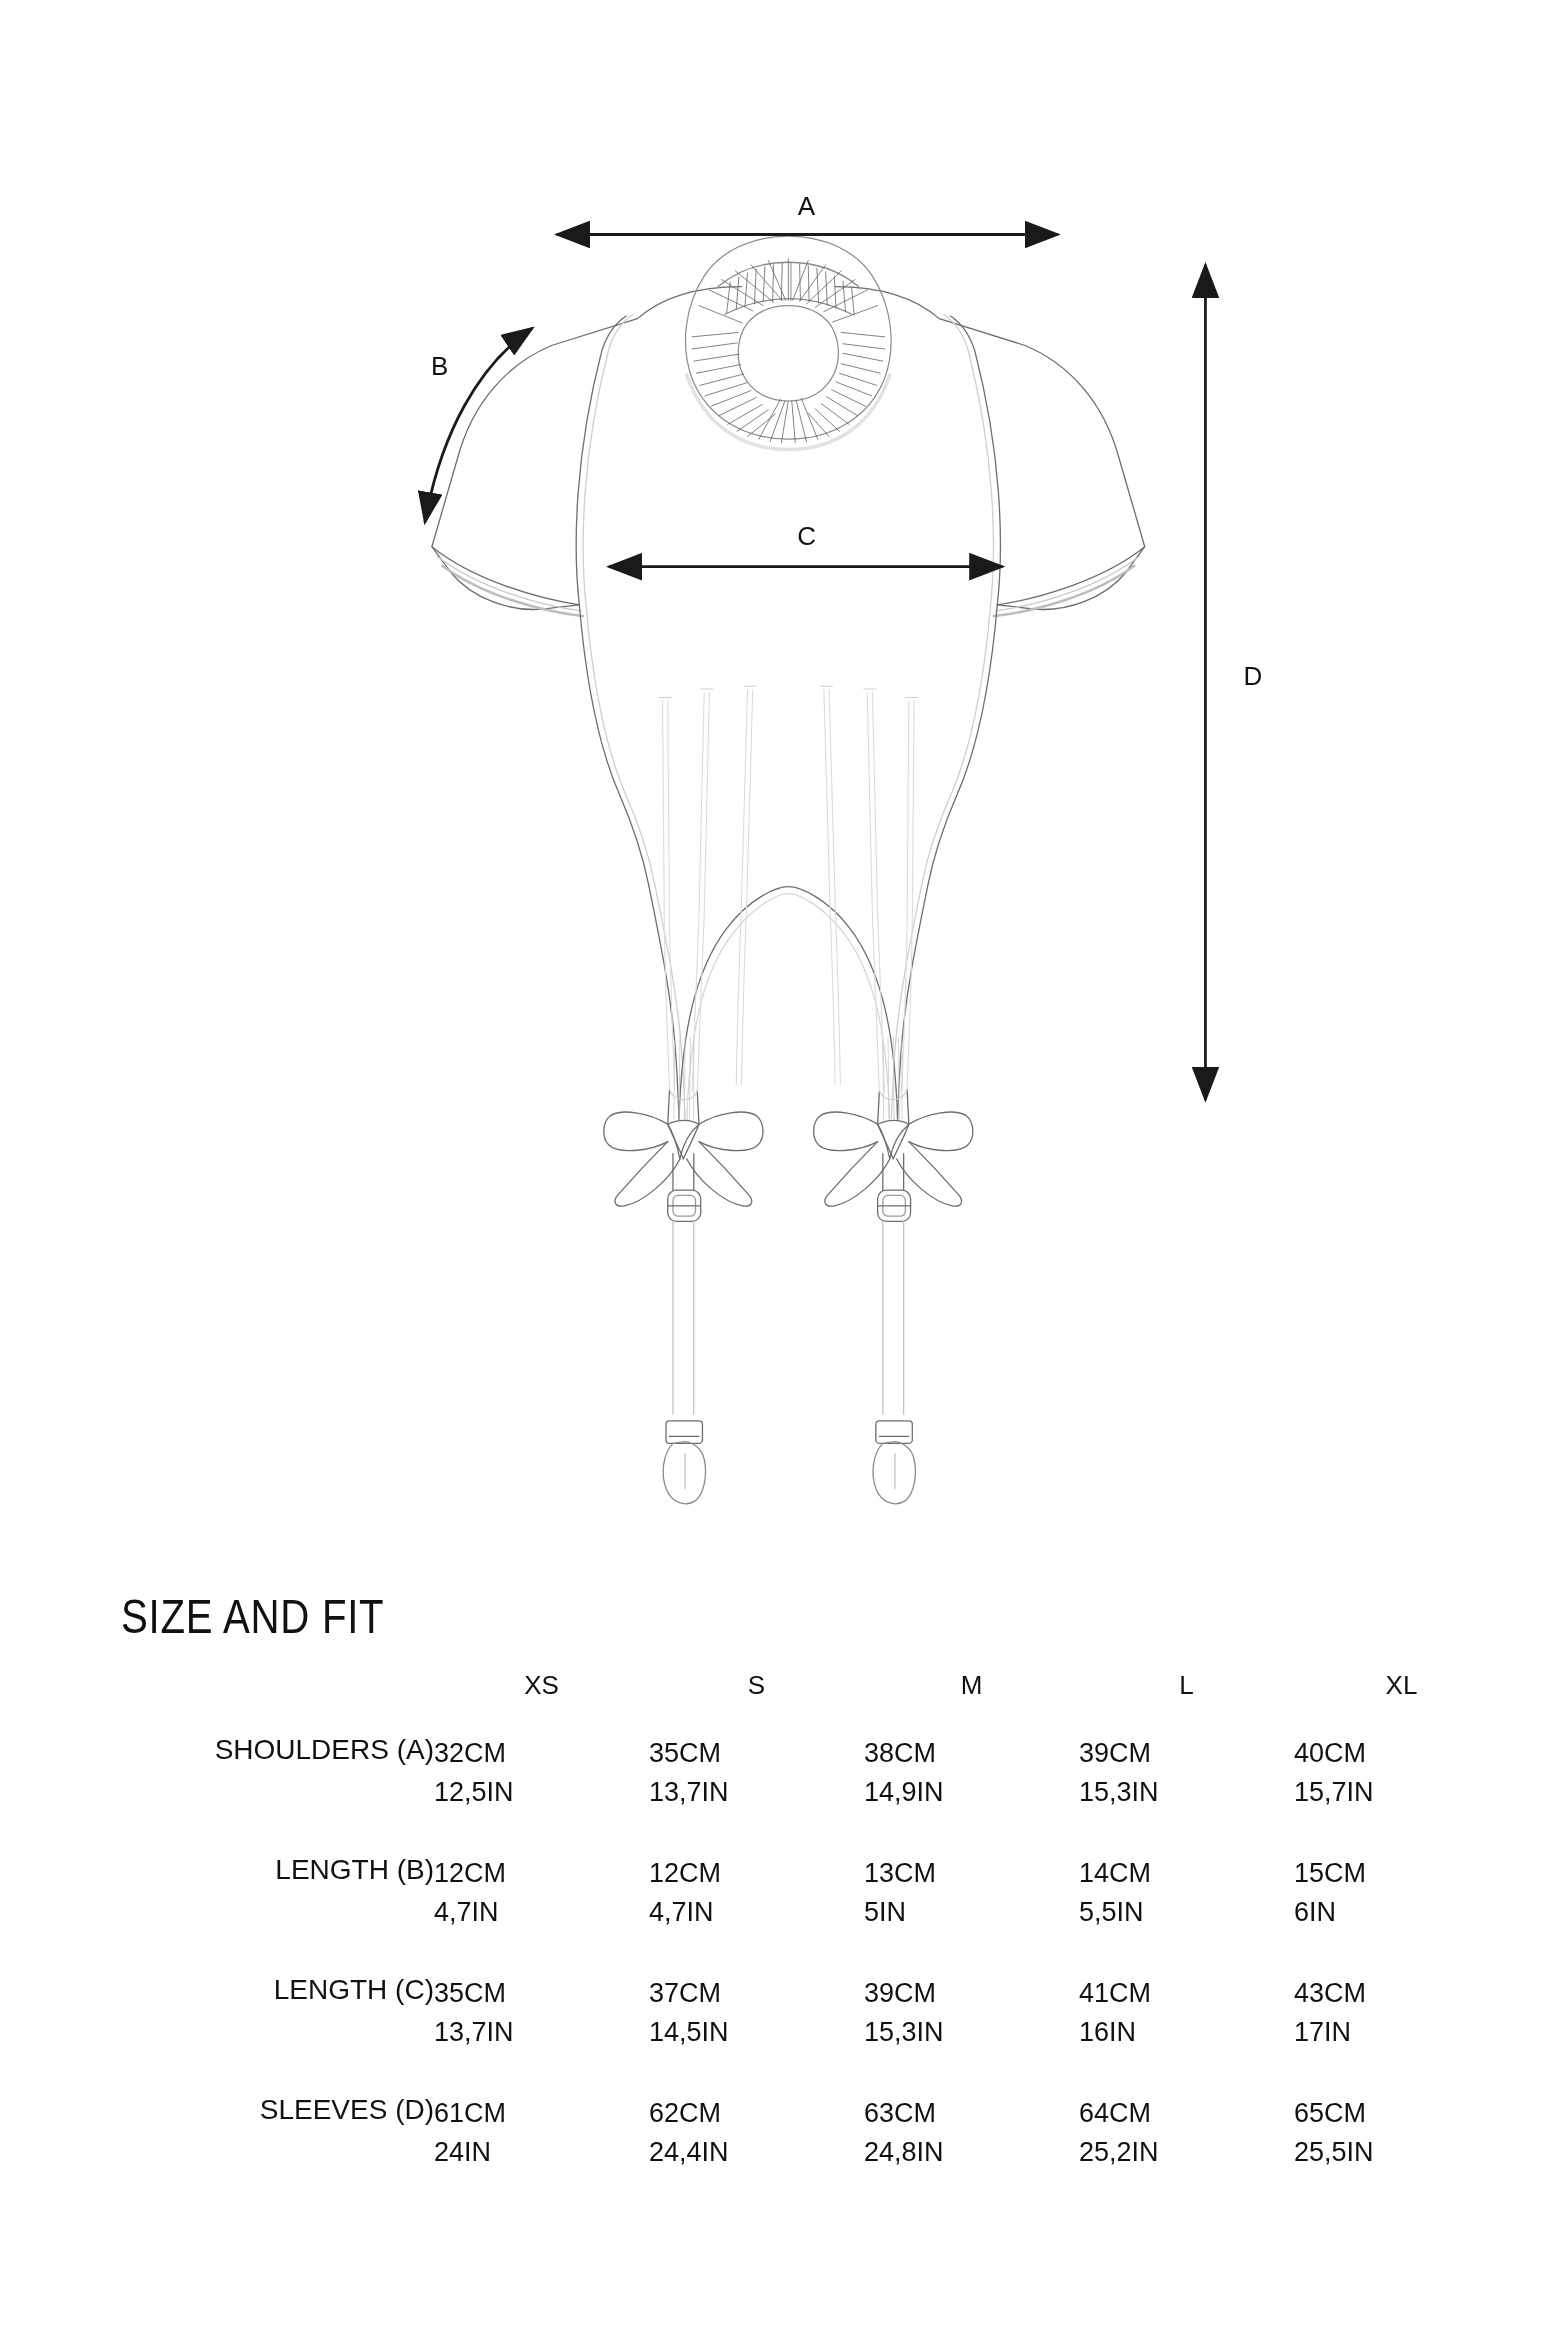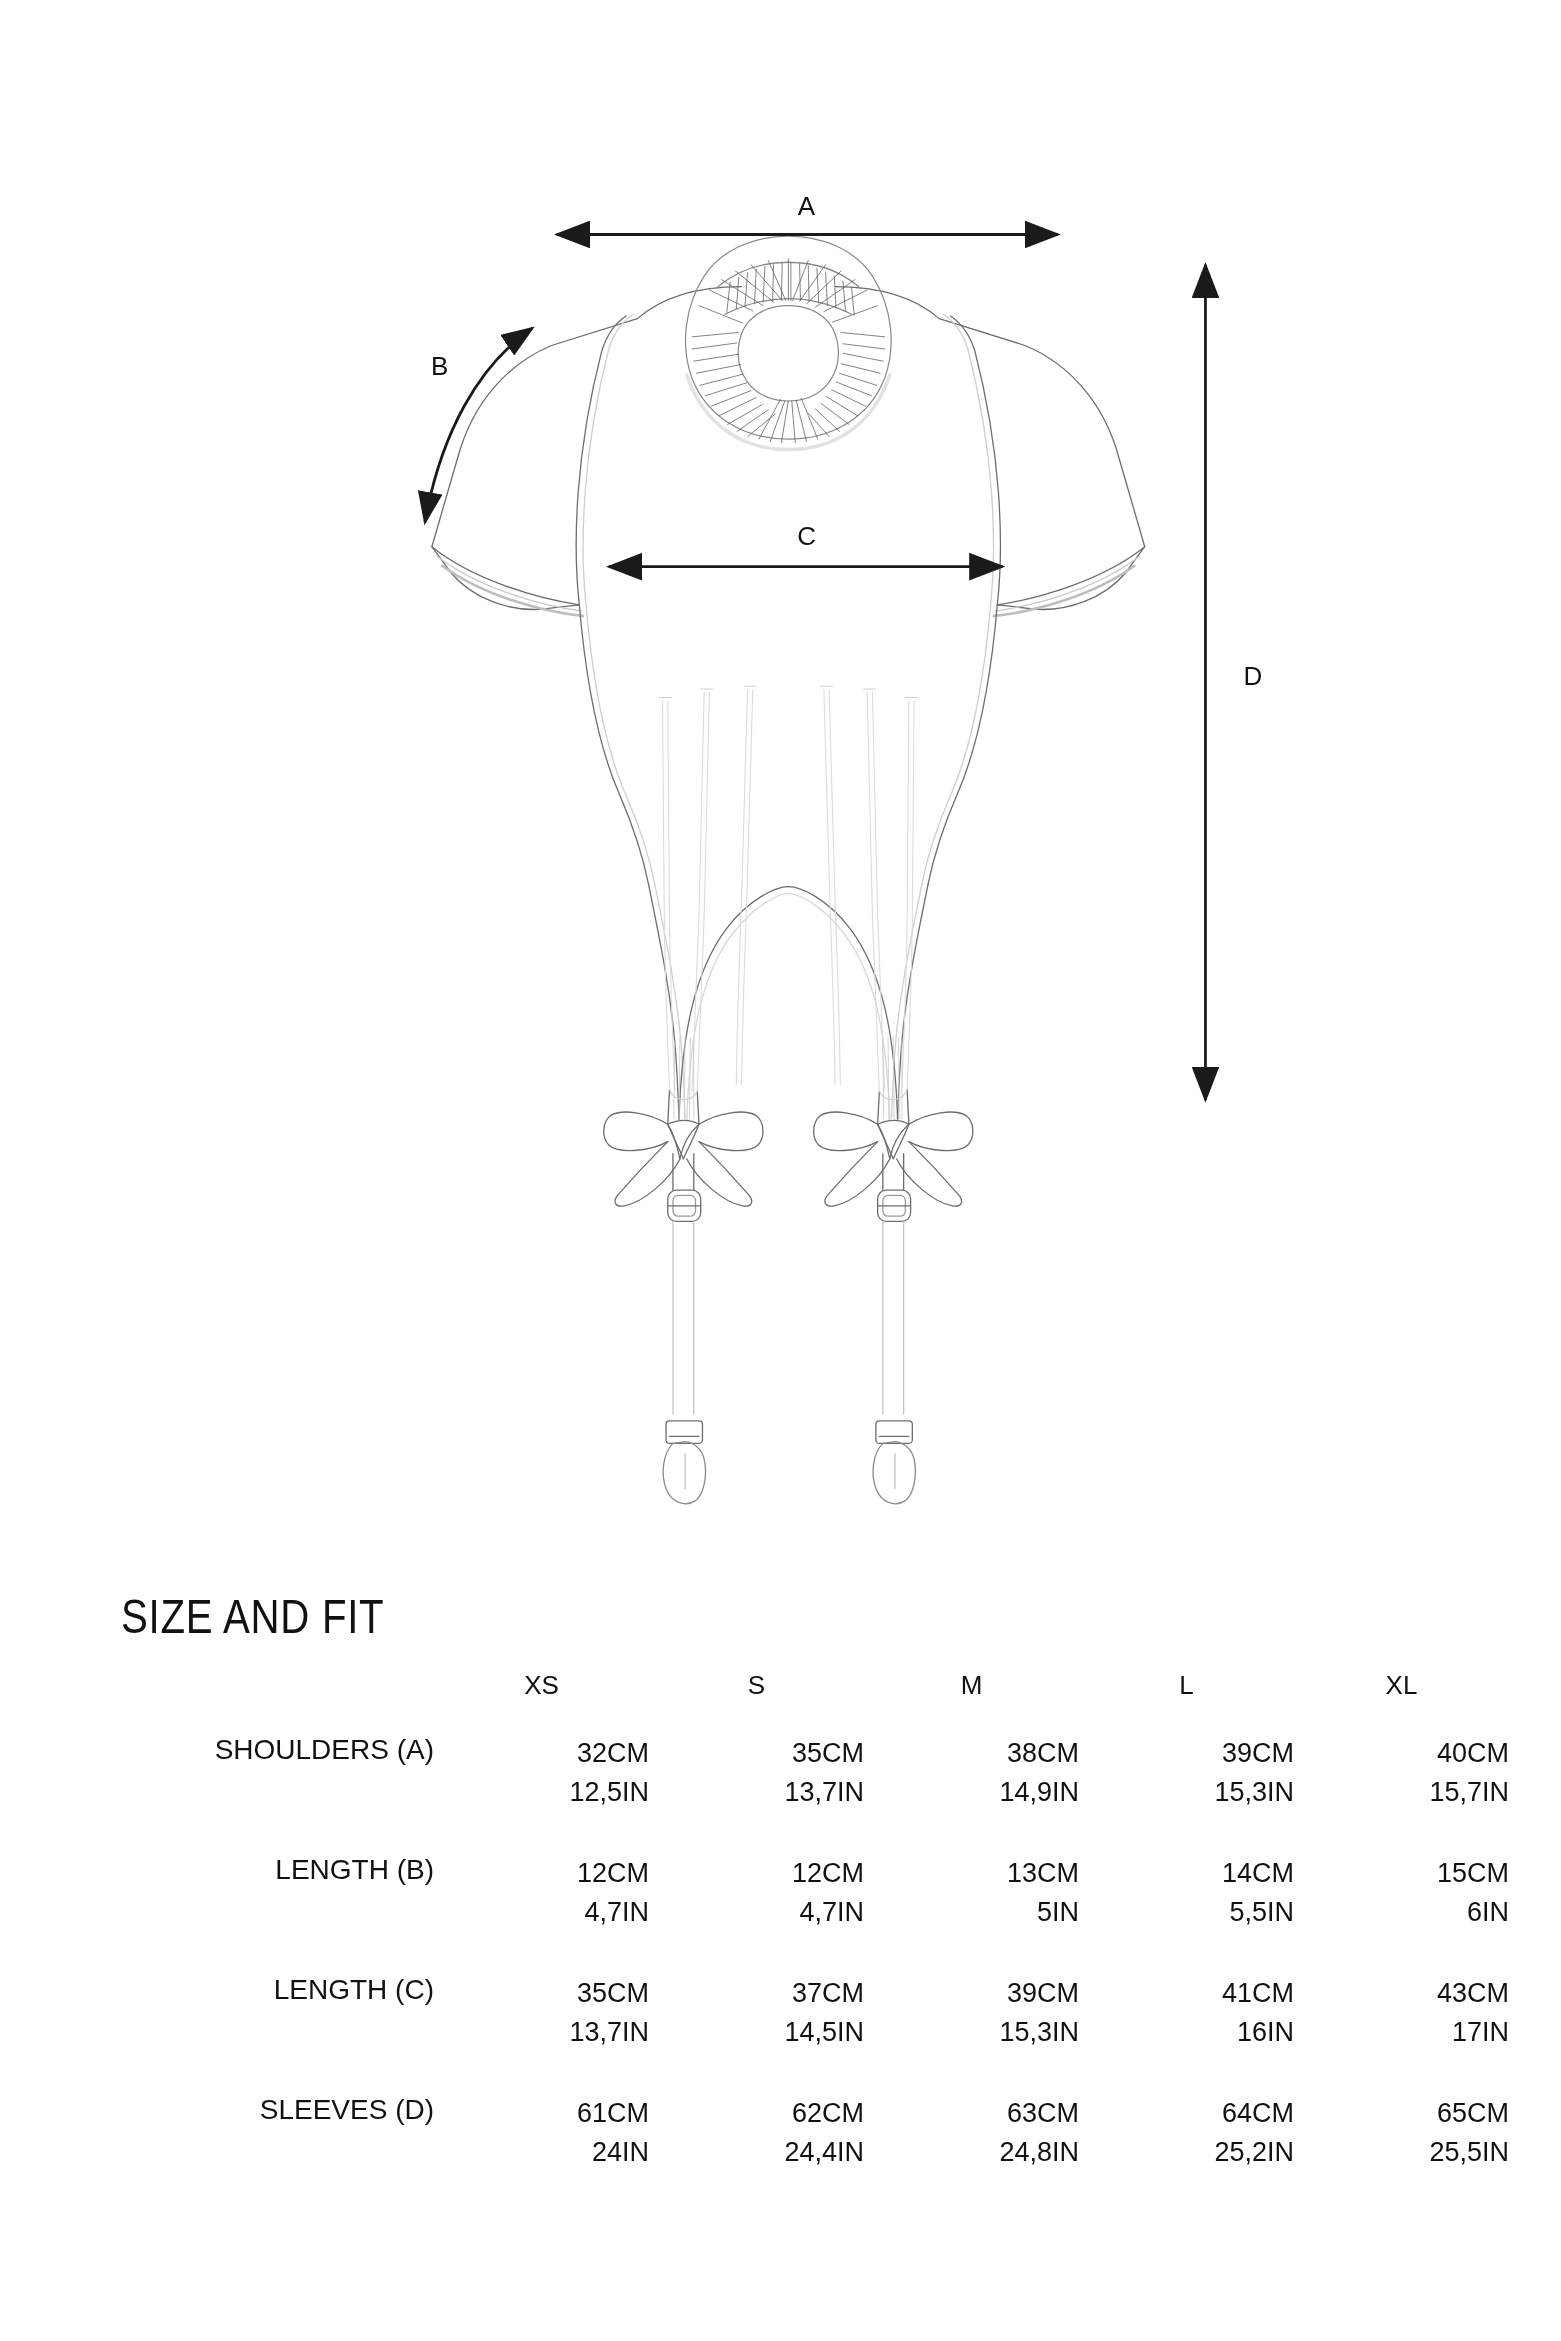--- a/index.html
+++ b/index.html
@@ -93,21 +93,21 @@
     padding-right: 26px;
     font-size: 28px;
     font-stretch: condensed;
     color: #111111;
     height: 120px;
     vertical-align: middle;
     white-space: nowrap;
   }
 
   .cell {
-    text-align: right;
+    text-align: left;
     height: 120px;
     vertical-align: middle;
     font-size: 27px;
     font-stretch: condensed;
     color: #111111;
     line-height: 1.45;
   }
   .cell .cm { display: block; }
   .cell .in { display: block; }
 </style>

